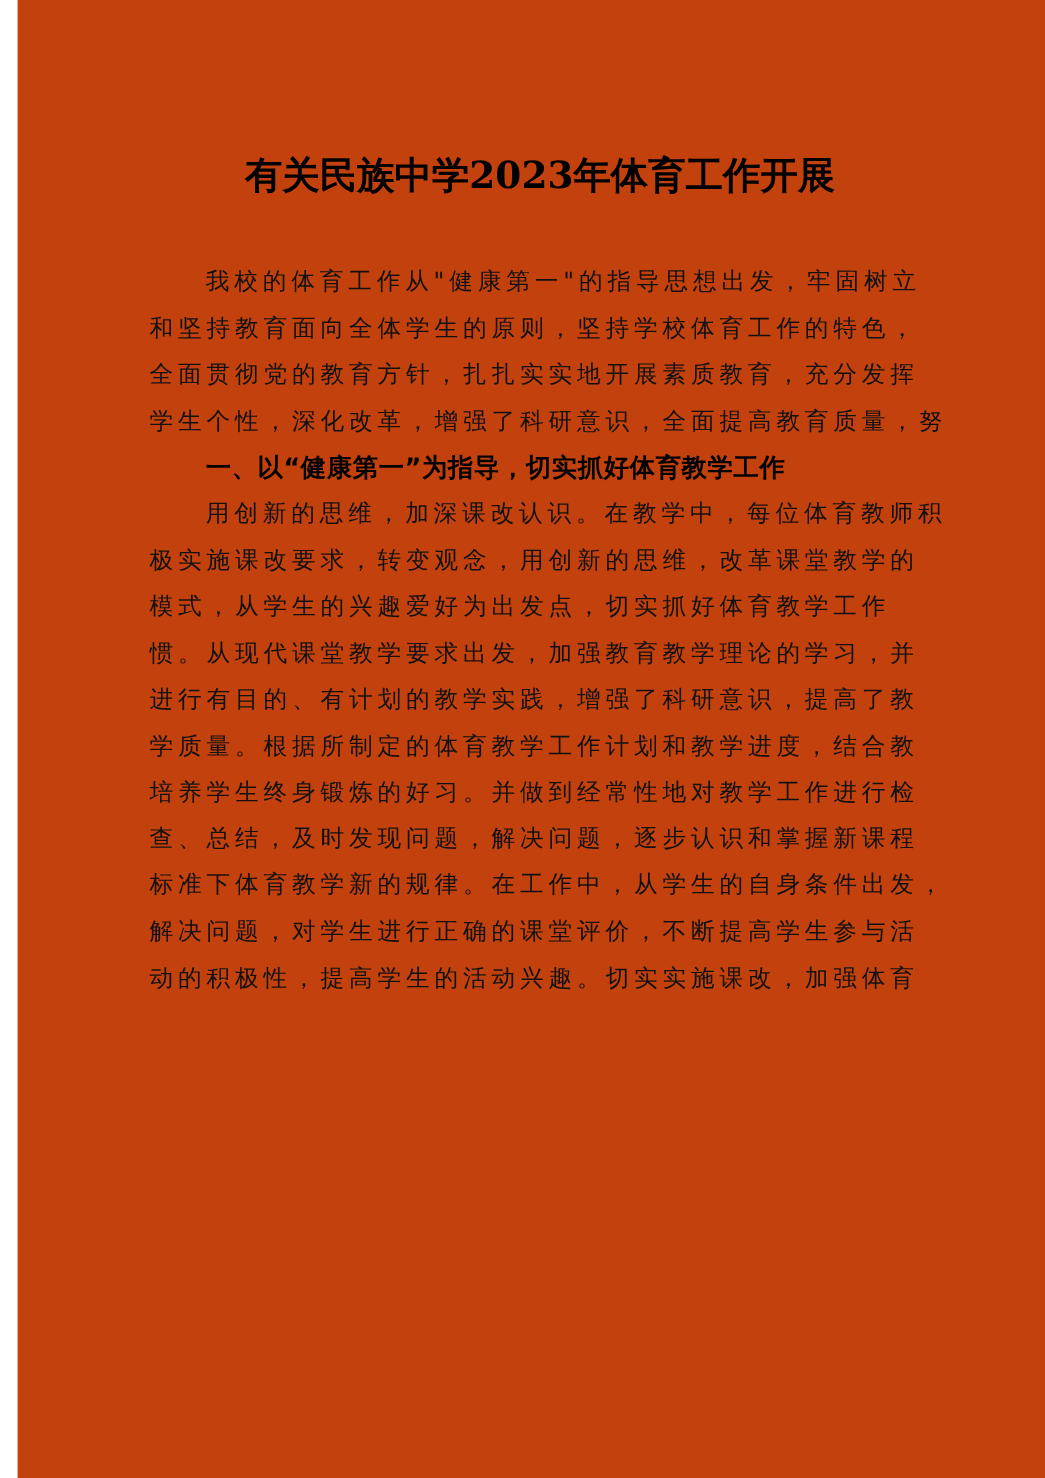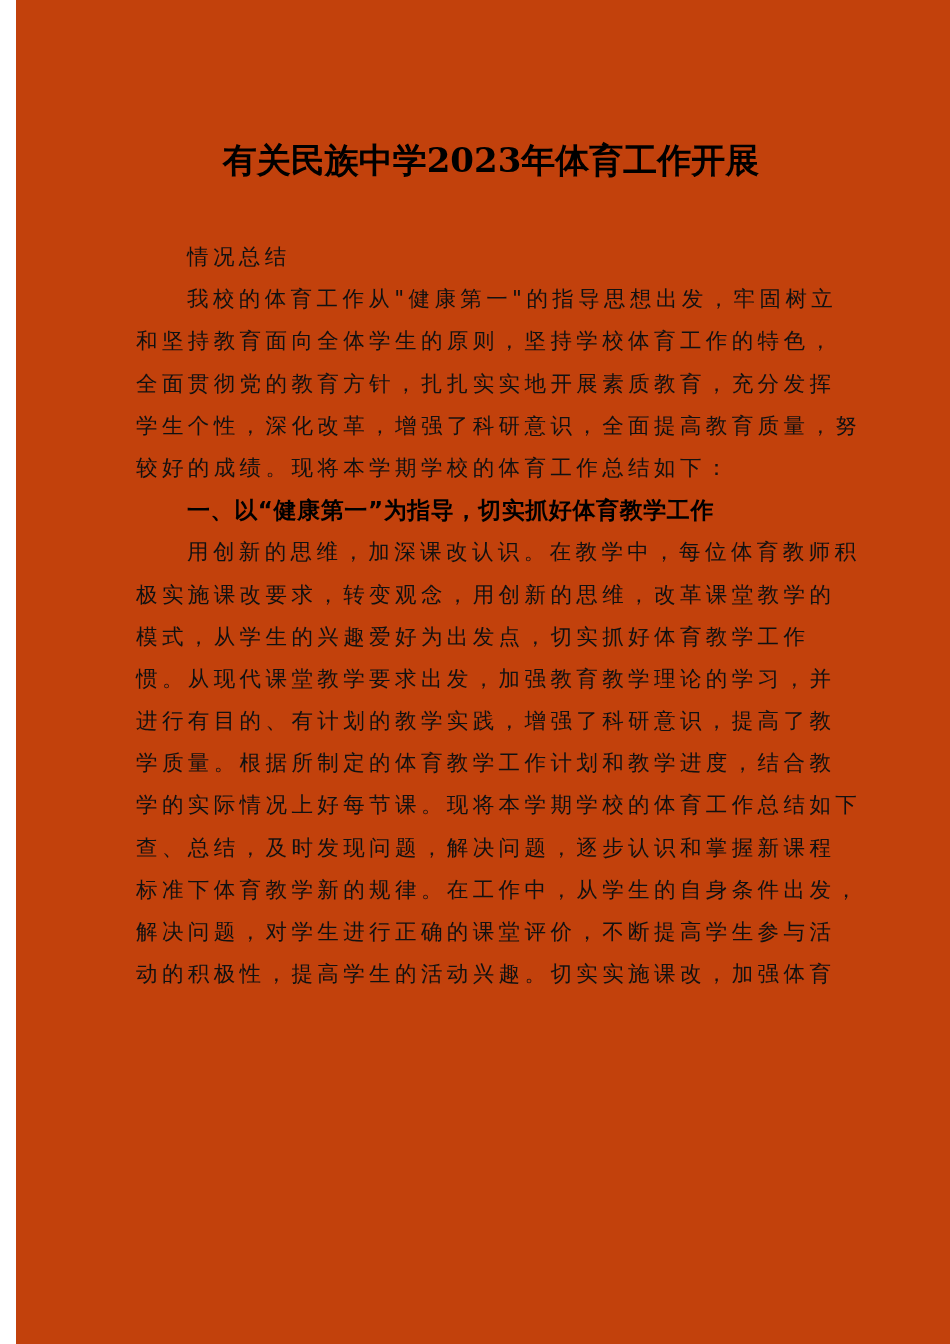--- a/index.html
+++ b/index.html
@@ -61,35 +61,33 @@
       color: #000;
     }
   </style>
 </head>
 <body>
 
 <div class="page">
   <div class="title">有关民族中学2023年体育工作开展</div>
 
   <div class="body-text">
-    <span class="line indent">情况总结</span>
 
     <span class="line indent">我校的体育工作从"健康第一"的指导思想出发，牢固树立</span>
     <span class="line">和坚持教育面向全体学生的原则，坚持学校体育工作的特色，</span>
     <span class="line">全面贯彻党的教育方针，扎扎实实地开展素质教育，充分发挥</span>
     <span class="line">学生个性，深化改革，增强了科研意识，全面提高教育质量，努</span>
-    <span class="line">较好的成绩。现将本学期学校的体育工作总结如下：</span>
 
     <span class="line indent heading">一、以“健康第一”为指导，切实抓好体育教学工作</span>
 
     <span class="line indent">用创新的思维，加深课改认识。在教学中，每位体育教师积</span>
     <span class="line">极实施课改要求，转变观念，用创新的思维，改革课堂教学的</span>
     <span class="line">模式，从学生的兴趣爱好为出发点，切实抓好体育教学工作</span>
     <span class="line">惯。从现代课堂教学要求出发，加强教育教学理论的学习，并</span>
     <span class="line">进行有目的、有计划的教学实践，增强了科研意识，提高了教</span>
     <span class="line">学质量。根据所制定的体育教学工作计划和教学进度，结合教</span>
-    <span class="line">学的实际情况上好每节课。现将本学期学校的体育工作总结如下</span>
+    <span class="line">培养学生终身锻炼的好习。并做到经常性地对教学工作进行检</span>
     <span class="line">查、总结，及时发现问题，解决问题，逐步认识和掌握新课程</span>
     <span class="line">标准下体育教学新的规律。在工作中，从学生的自身条件出发，</span>
     <span class="line">解决问题，对学生进行正确的课堂评价，不断提高学生参与活</span>
     <span class="line">动的积极性，提高学生的活动兴趣。切实实施课改，加强体育</span>
   </div>
 </div>
 
 </body></html>

